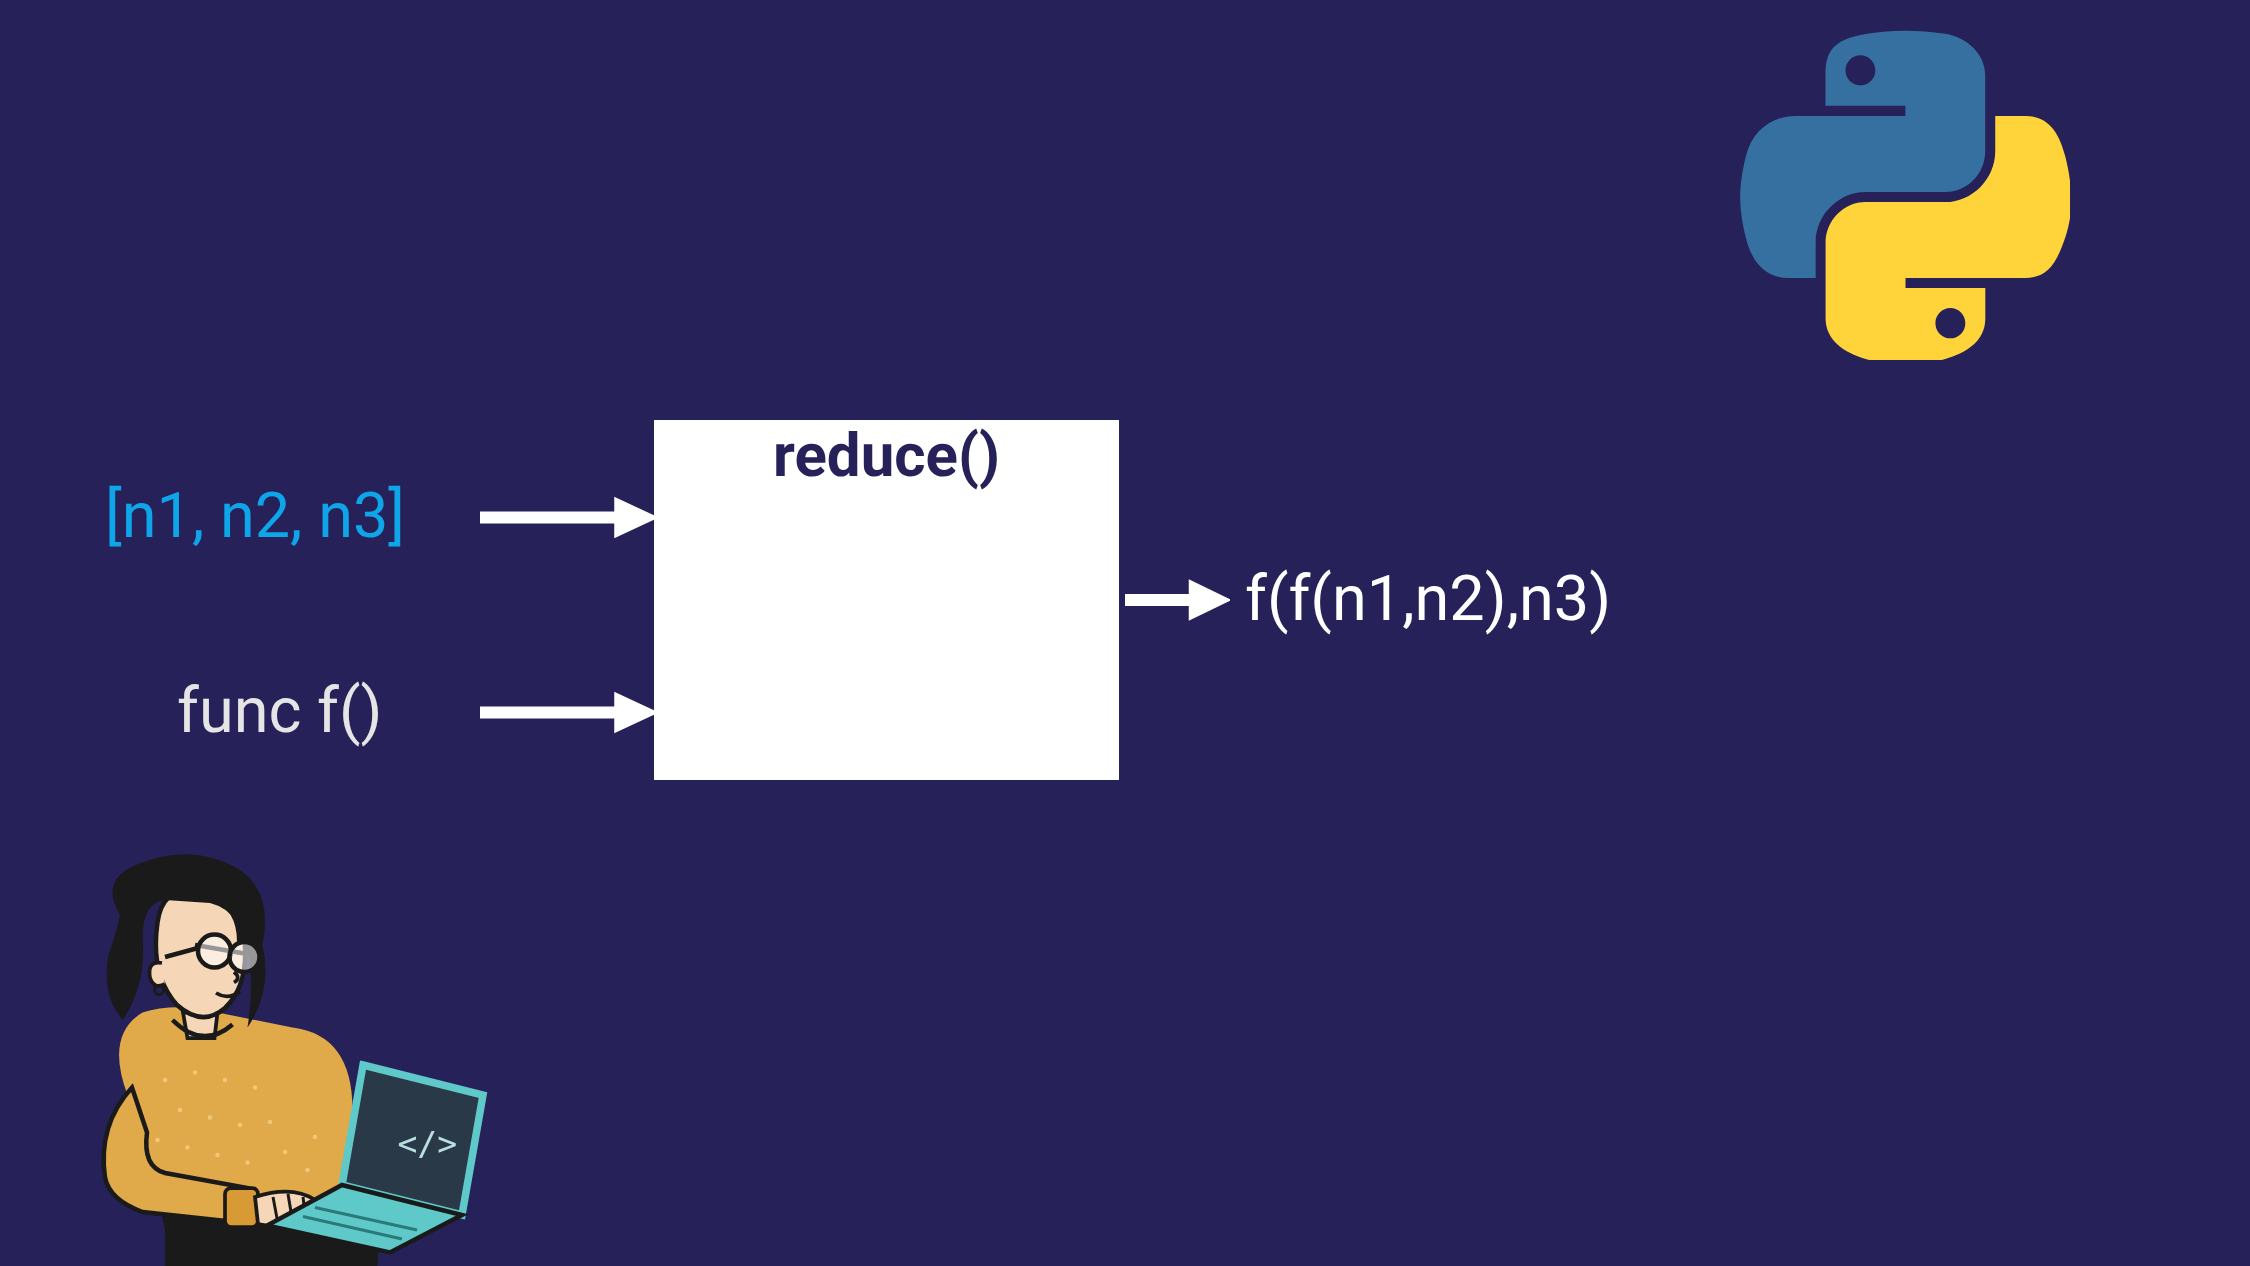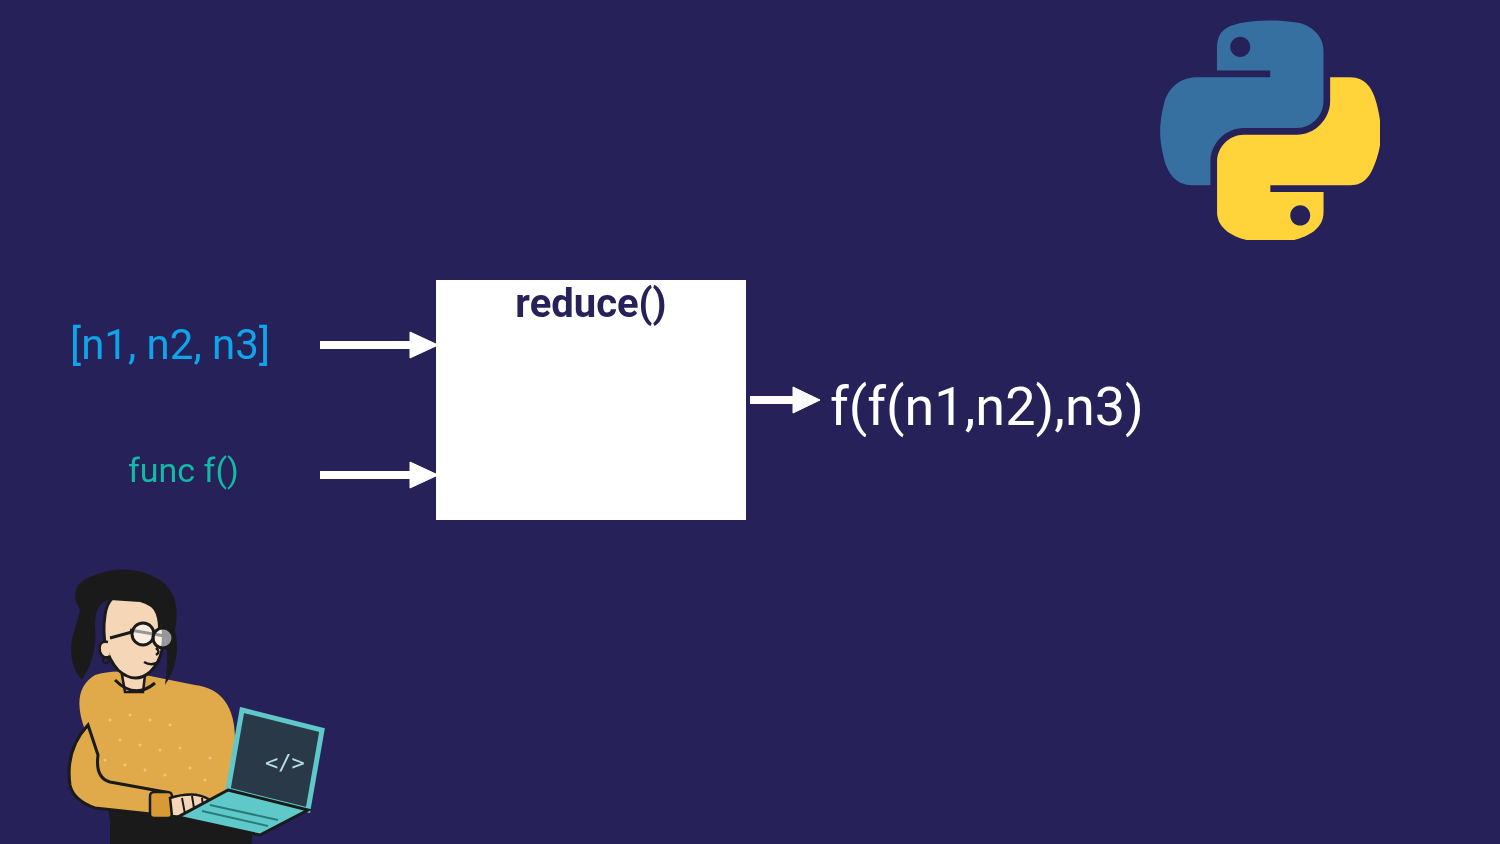--- a/index.html
+++ b/index.html
@@ -17,24 +17,24 @@
     position: absolute;
     left: 70px;
     top: 320px;
     color: #0ea5e9;
     font-size: 42px;
     font-weight: 400;
   }
 
   .input-func {
     position: absolute;
-    left: 128px;
+    left: 118px;
     top: 450px;
-    color: #14b8a6;
-    font-size: 34px;
+    color: #e5e5e5;
+    font-size: 42px;
     font-weight: 400;
   }
 
   .reduce-box {
     position: absolute;
     left: 436px;
     top: 280px;
     width: 310px;
     height: 240px;
     background: #ffffff;
@@ -47,21 +47,21 @@
     color: #27215a;
     font-size: 40px;
     font-weight: 700;
   }
 
   .output-text {
     position: absolute;
     left: 830px;
     top: 375px;
     color: #ffffff;
-    font-size: 54px;
+    font-size: 42px;
     font-weight: 400;
   }
 
   .python-logo {
     position: absolute;
     right: 120px;
     top: 20px;
   }
 
   .coder-illustration {

